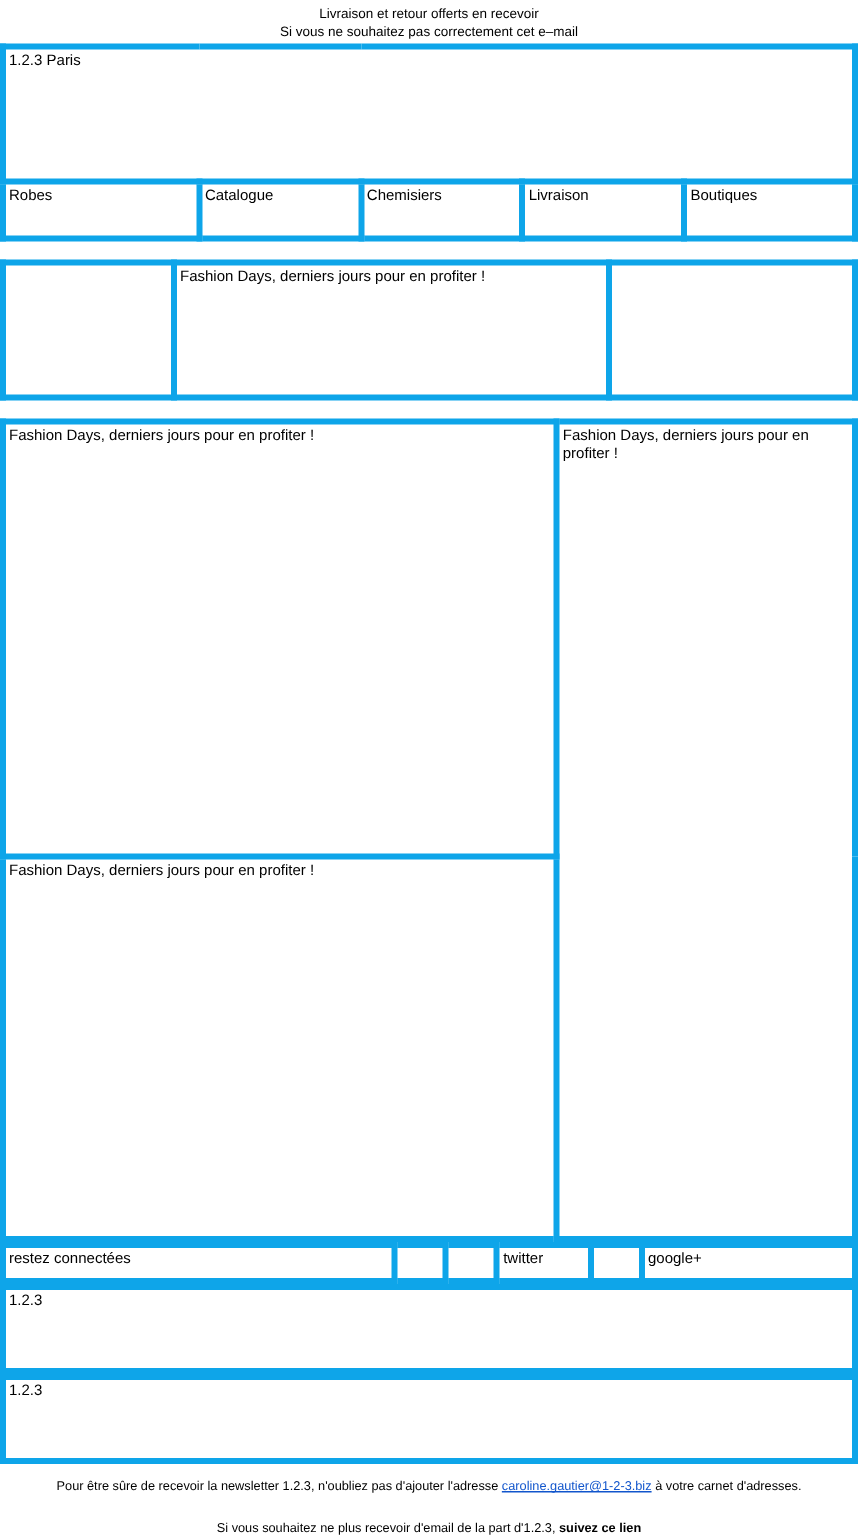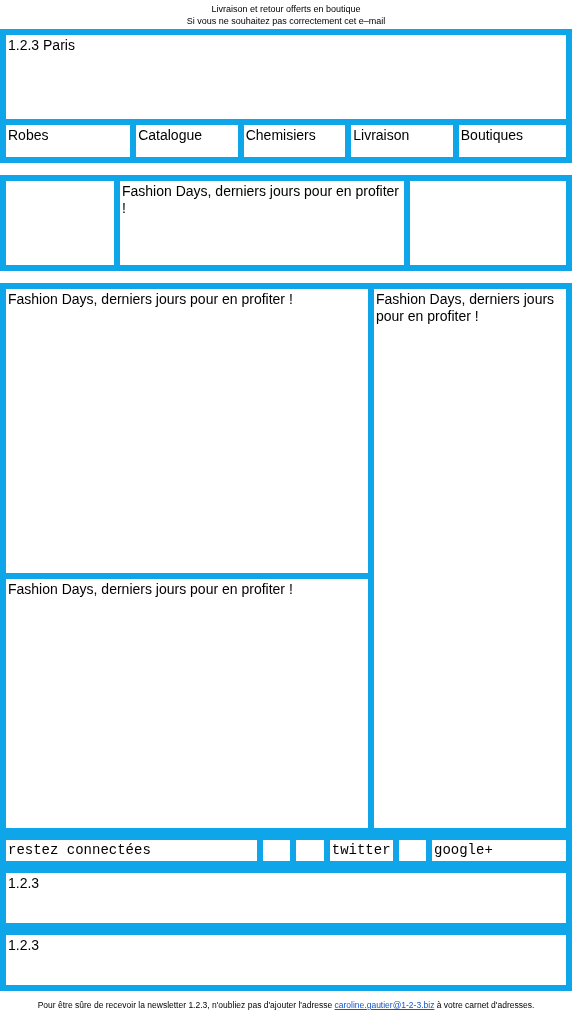--- a/index.html
+++ b/index.html
@@ -19,24 +19,24 @@
     padding: 4px 0 2px 0;
   }
   .container {
     width: 100%;
   }
   table {
     border-collapse: collapse;
     width: 100%;
   }
   td {
-    border: 6px solid #0ea5e9;
+    border: 4px solid #0ea5e9;
     vertical-align: top;
     padding: 2px 2px;
-    font-size: 14px;
+    font-size: 10px;
     line-height: 1.2;
   }
   .logo-row td {
     height: 90px;
   }
   .nav-row td {
     height: 38px;
   }
   .spacer {
     height: 12px;
@@ -44,21 +44,20 @@
   .hero-row td {
     height: 90px;
   }
   .hero-left { width: 114px; }
   .hero-mid { width: 290px; }
   .hero-right { width: auto; }
   .grid-left { width: 65%; }
   .grid-right { width: 35%; }
   .social-row td {
     height: 24px;
-    font-family: Liberation Mono, monospace;
   }
   .footer-row td {
     height: 56px;
   }
   .footer-sep {
     border-top: 2px solid #ccc;
   }
   .footnote {
     text-align: center;
     font-size: 8.5px;
@@ -68,21 +67,21 @@
   a.link {
     color: #1155cc;
     text-decoration: underline;
   }
   .bold { font-weight: bold; }
 </style>
 </head>
 <body>
 
 <div class="preheader">
-  <div>Livraison et retour offerts en boutique</div>
+  <div>Livraison et retour offerts en recevoir</div>
   <div>Si vous ne souhaitez pas correctement cet e–mail</div>
 </div>
 
 <div class="container">
 
   <table>
     <tbody>
         <tr class="logo-row">
       <td colspan="5">1.2.3 Paris</td>
     </tr>

